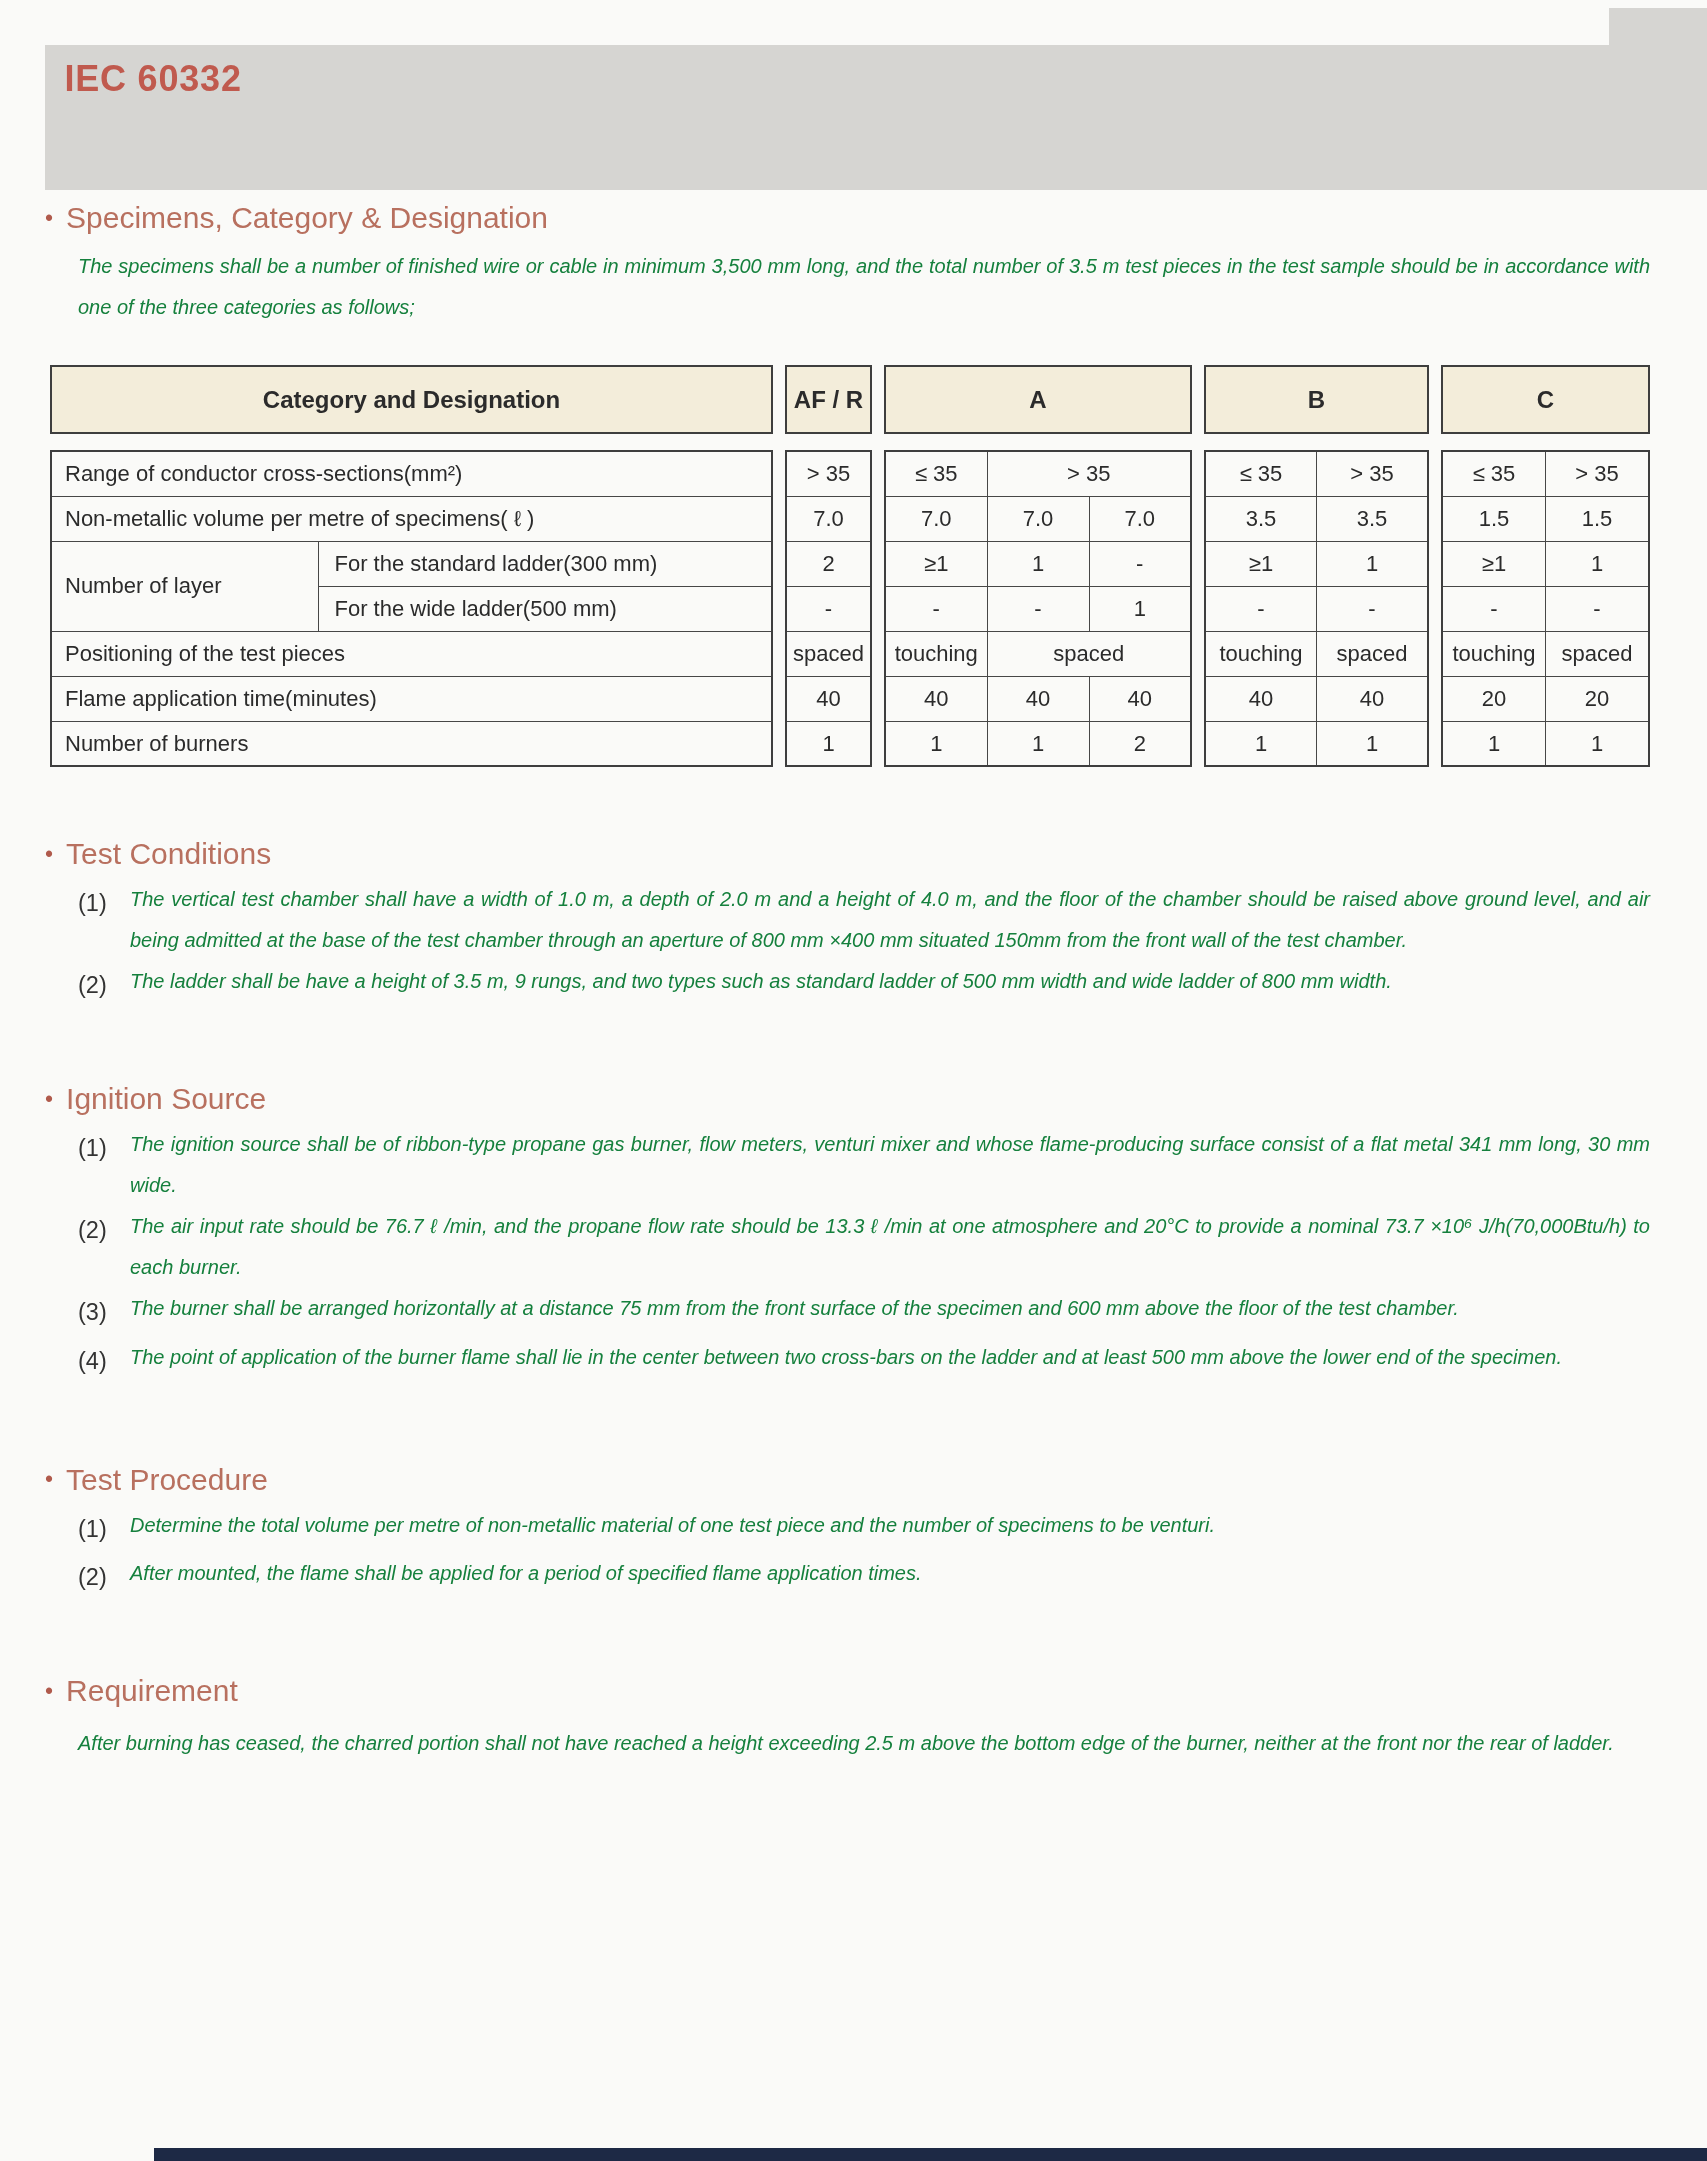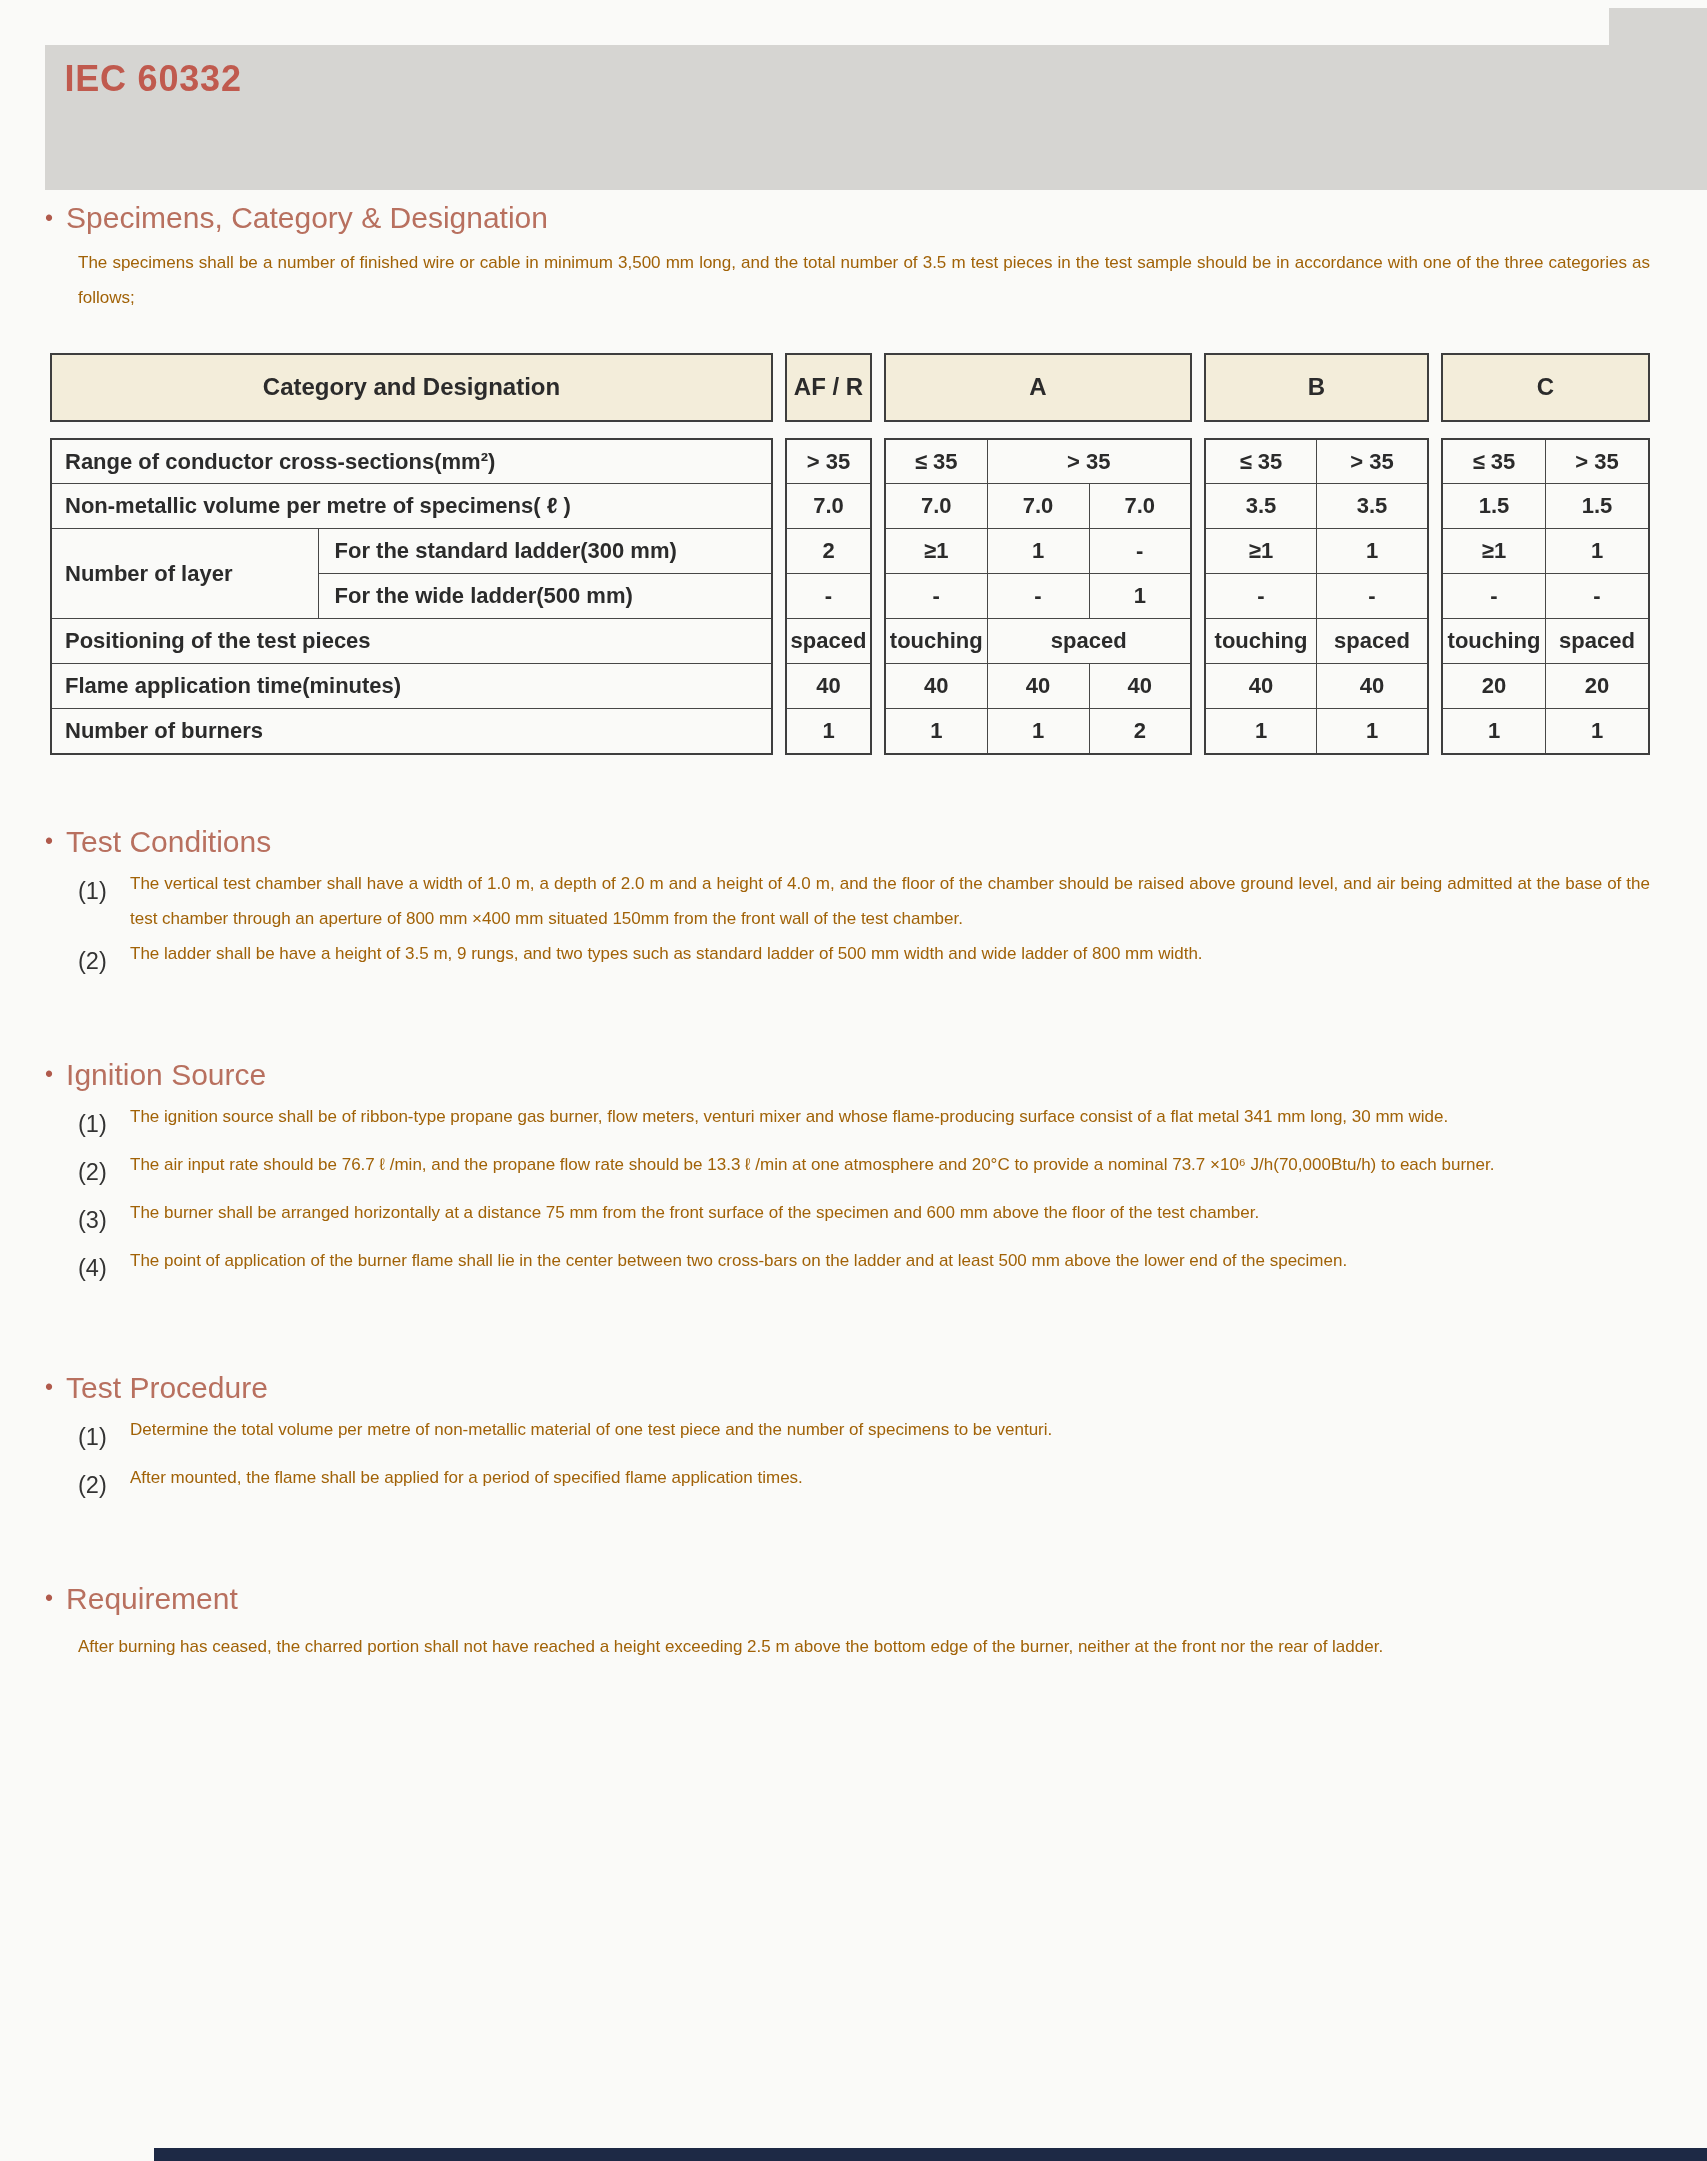--- a/index.html
+++ b/index.html
@@ -35,22 +35,23 @@
   
   .content { position:absolute; left:0; top:164px; right:0; padding-top:37px; }
   .sec-head {
     margin:0 0 0 45px;
     display:flex; align-items:center; gap:13px;
     font-size:30px; font-weight:normal;
     color:#b8705f;
   }
   .bullet { font-size:23px; color:#b05a4c; line-height:1; }
   .body-text {
-    font-size:17px; line-height:2.05; text-align:justify;
-    color:#a16207;
+    font-size:20px; line-height:2.05; text-align:justify;
+    color:#15803d;
+    font-style:italic;
   }
   .intro { margin:11.3px 58px 0 78px; }
   .items { margin:8px 58px 0 78px; }
   .item { display:flex; }
   .item-num { flex:0 0 52px; font-size:23.5px; line-height:2.05; color:#333; }
   .item-text { flex:1; }
   .plain-para { margin:14.6px 58px 0 78px; }
 
   .sec-conditions  { margin-top:70px; }
   .sec-ignition    { margin-top:73px; }
@@ -70,21 +71,20 @@
   .tblock-c   { width:209px; }
   .thead {
     border:2.4px solid #3e3e3e; background:#f3edda;
     height:69px; box-sizing:border-box;
     display:flex; align-items:center; justify-content:center;
     font-weight:bold; font-size:24px; color:#2b2b2b;
   }
   .tbody {
     border-collapse:collapse; width:100%; table-layout:fixed;
     border:2.4px solid #3e3e3e;
-    font-weight:bold;
   }
   .tbody td {
     border:1.6px solid #474747;
     height:45px; box-sizing:border-box;
     font-size:22px; color:#2b2b2b;
     text-align:center; vertical-align:middle;
     padding:0 3.2px;
     overflow:hidden; white-space:nowrap;
   }
   .tbody td.label { text-align:left; padding-left:13px; white-space:normal; }

